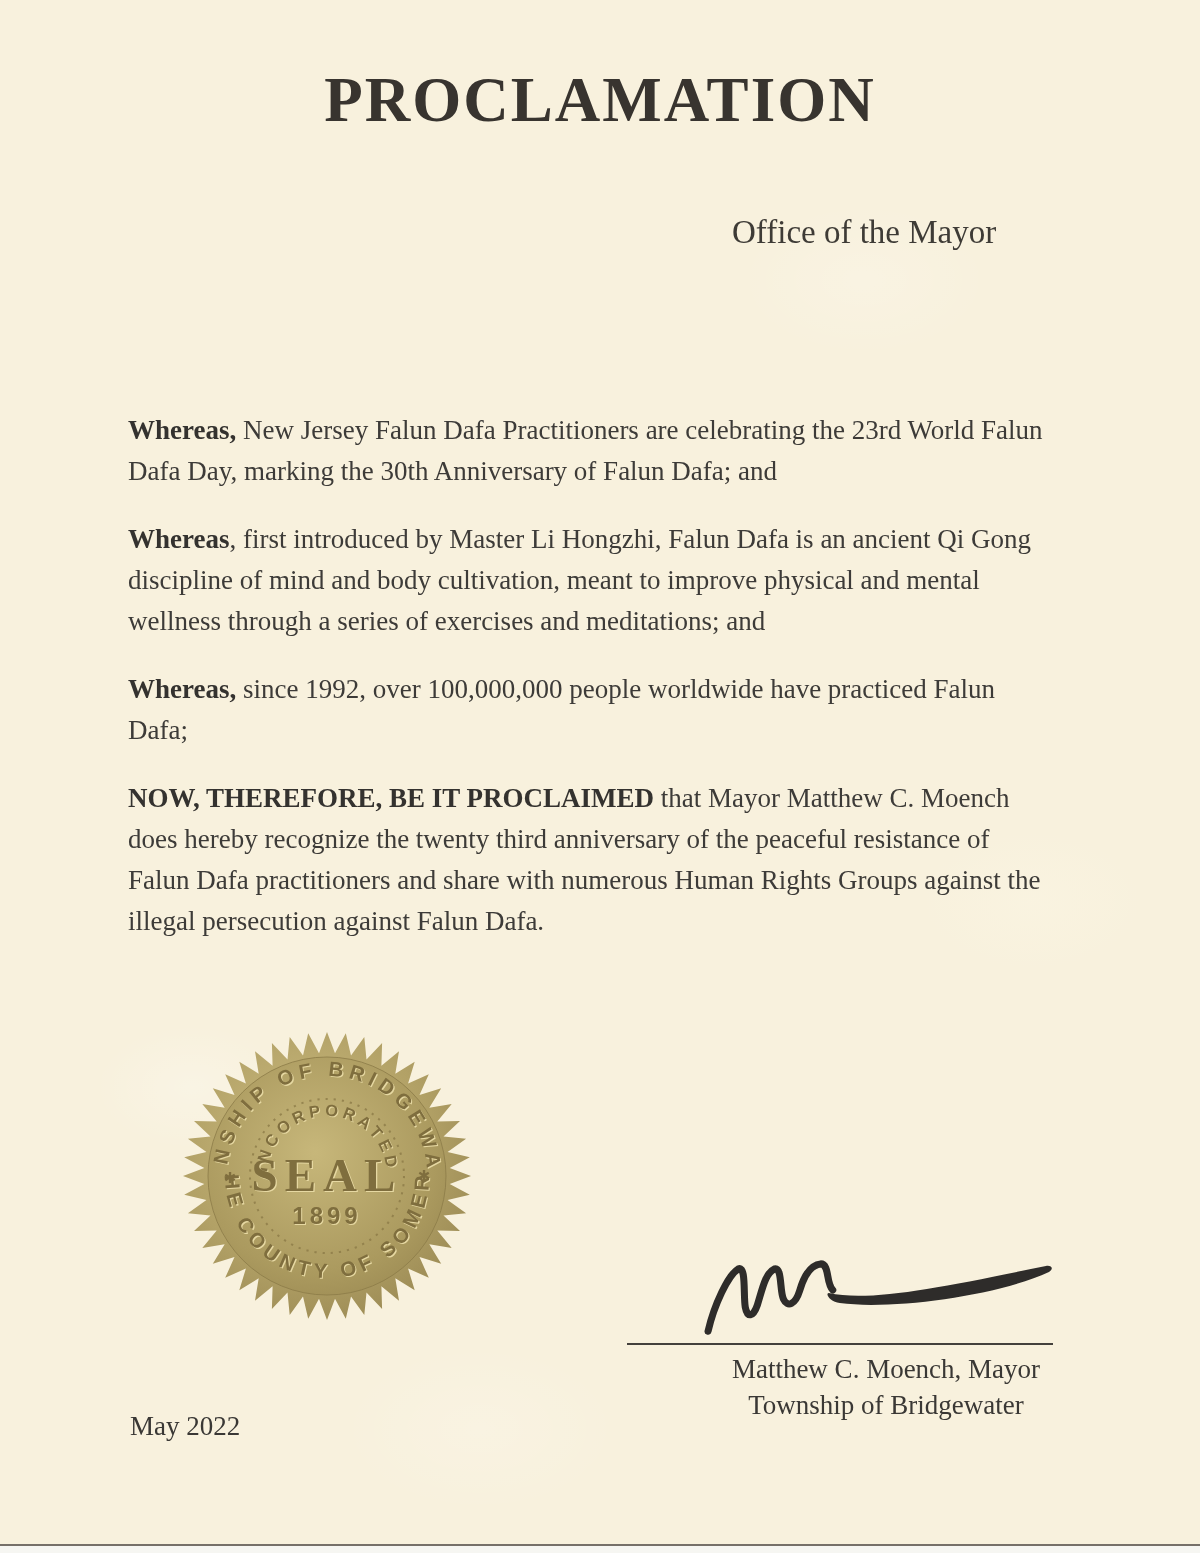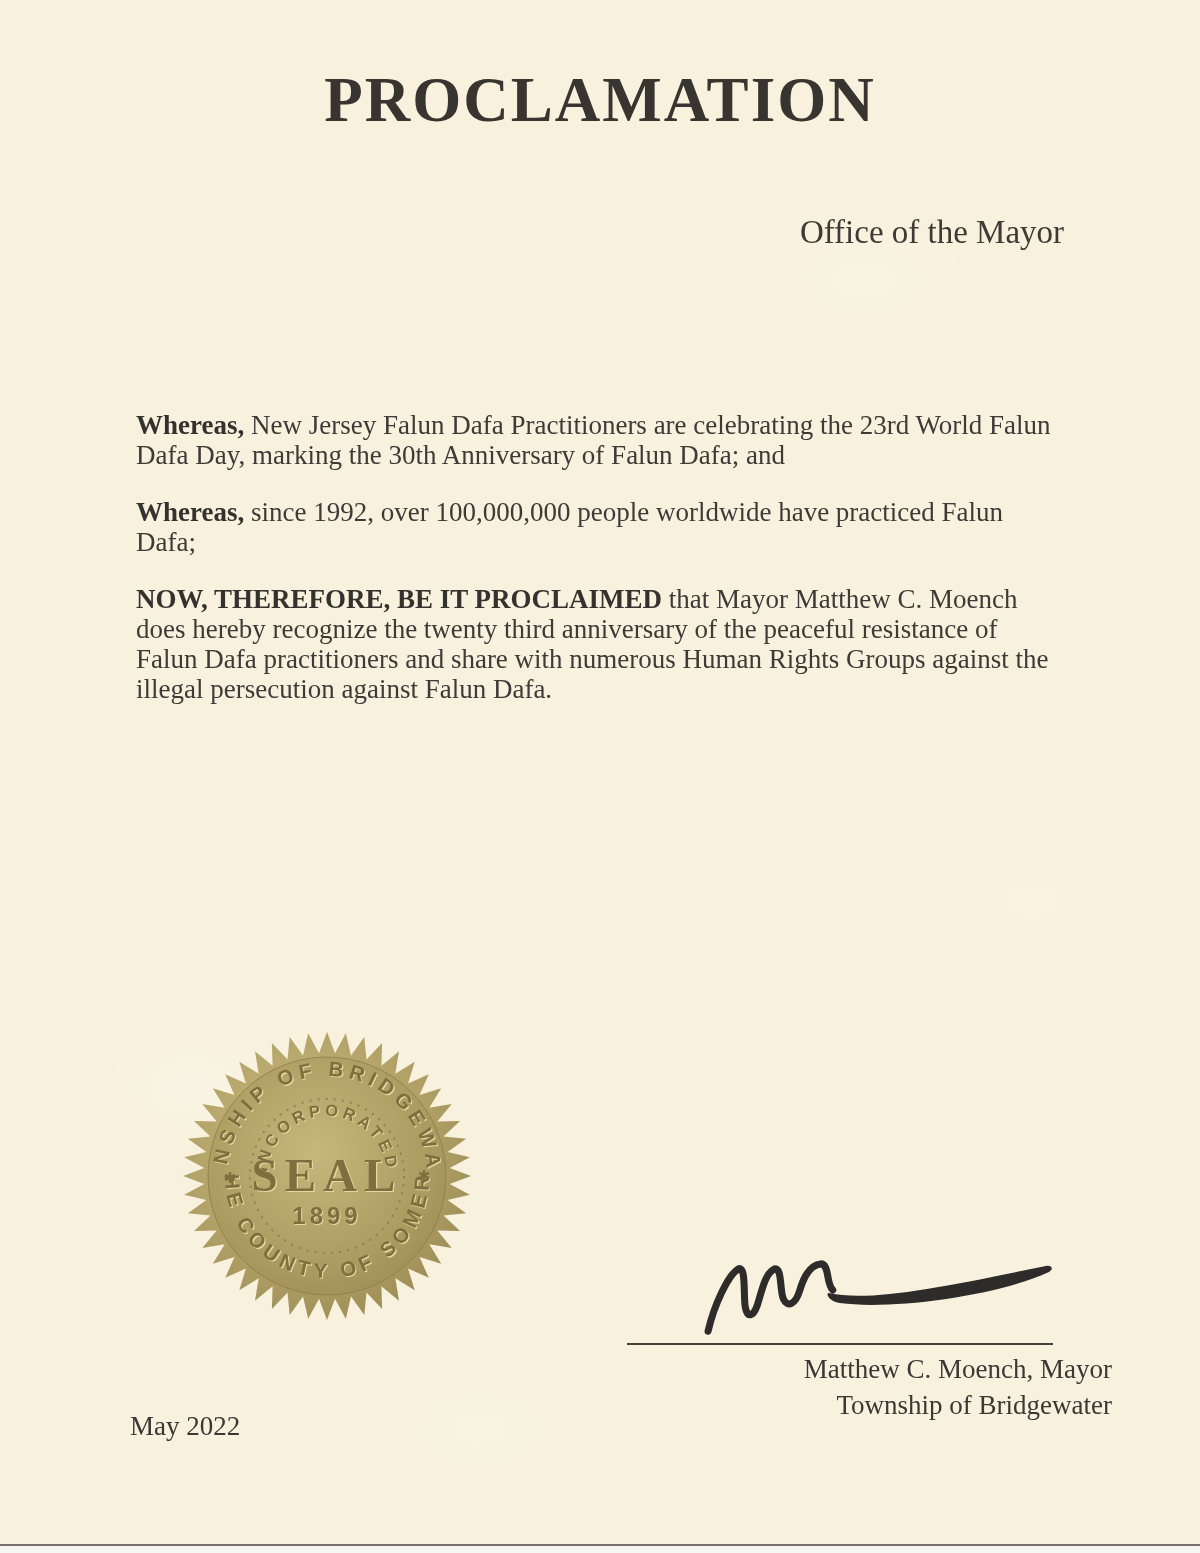--- a/index.html
+++ b/index.html
@@ -18,37 +18,37 @@
     color:#3c3a37;
   }
   .doc-title{
     position:absolute;top:64px;left:0;right:0;
     text-align:center;
     font-size:63px;font-weight:bold;letter-spacing:2px;
     color:#38342f;
   }
   .office-header{
     position:absolute;top:212px;left:732px;width:400px;
-    text-align:center;font-size:33px;line-height:41px;color:#3e3b36;
+    text-align:left;font-size:33px;line-height:41px;color:#3e3b36;
   }
   .body-text{
-    position:absolute;top:410px;left:136px;width:928px;
-    font-size:27px;line-height:30px;color:#3d3b38;
+    position:absolute;top:410px;left:128px;width:928px;
+    font-size:27px;line-height:41px;color:#3d3b38;
   }
   .body-text p{margin:0 0 27px 0;}
   .body-text b{color:#34322f;}
   .seal-wrap{position:absolute;left:182px;top:1031px;width:290px;height:290px;}
   .sig-wrap{position:absolute;left:698px;top:1230px;width:362px;height:110px;}
   .sig-line{
     position:absolute;left:627px;top:1343px;width:426px;height:0;
     border-top:2px solid #44413c;
   }
   .sig-block{
     position:absolute;left:660px;top:1351px;width:452px;
-    text-align:right;font-size:27px;line-height:36px;color:#3a3835;
+    text-align:center;font-size:27px;line-height:36px;color:#3a3835;
   }
   .date-label{
     position:absolute;left:130px;top:1388px;
     font-size:27px;color:#3a3835;margin-top:23px;
   }
   .scan-edge-line{position:absolute;left:0;top:1544px;width:1200px;height:2px;background:#767069;}
   .scan-edge-white{position:absolute;left:0;top:1546px;width:1200px;height:7px;background:#f6f6f2;}
   .seal-arc-text{font-family:"Liberation Sans", sans-serif;font-weight:bold;font-size:20.5px;letter-spacing:5px;}
   .seal-inner-text{font-family:"Liberation Sans", sans-serif;font-weight:bold;font-size:16.5px;letter-spacing:4px;}
   .seal-center-text{font-family:"Liberation Serif", serif;font-weight:bold;font-size:47px;letter-spacing:7px;}
@@ -63,20 +63,21 @@
 <div class="page">
 
   <div class="doc-title">PROCLAMATION</div>
 
   <div class="office-header">
     <div>Office of the Mayor</div>
   </div>
 
   <div class="body-text">
     <p><b>Whereas,</b><span> New Jersey Falun Dafa Practitioners are celebrating the 23rd World Falun Dafa Day, marking the 30th Anniversary of Falun Dafa; and</span></p>
+    <p><b>Whereas</b><span>, first introduced by Master Li Hongzhi, Falun Dafa is an ancient Qi Gong discipline of mind and body cultivation, meant to improve physical and mental wellness through a series of exercises and meditations; and</span></p>
     <p><b>Whereas,</b><span> since 1992, over 100,000,000 people worldwide have practiced Falun Dafa;</span></p>
     <p><b>NOW, THEREFORE, BE IT PROCLAIMED</b><span> that Mayor Matthew C. Moench does hereby recognize the twenty third anniversary of the peaceful resistance of Falun Dafa practitioners and share with numerous Human Rights Groups against the illegal persecution against Falun Dafa.</span></p>
   </div>
 
   <div class="seal-wrap">
     <svg width="290" height="290" viewBox="0 0 290 290">
       <defs>
         <radialGradient id="gGold" cx="42%" cy="38%" r="78%">
           <stop offset="0%" stop-color="#ccbc80"></stop>
           <stop offset="55%" stop-color="#b2a166"></stop>

